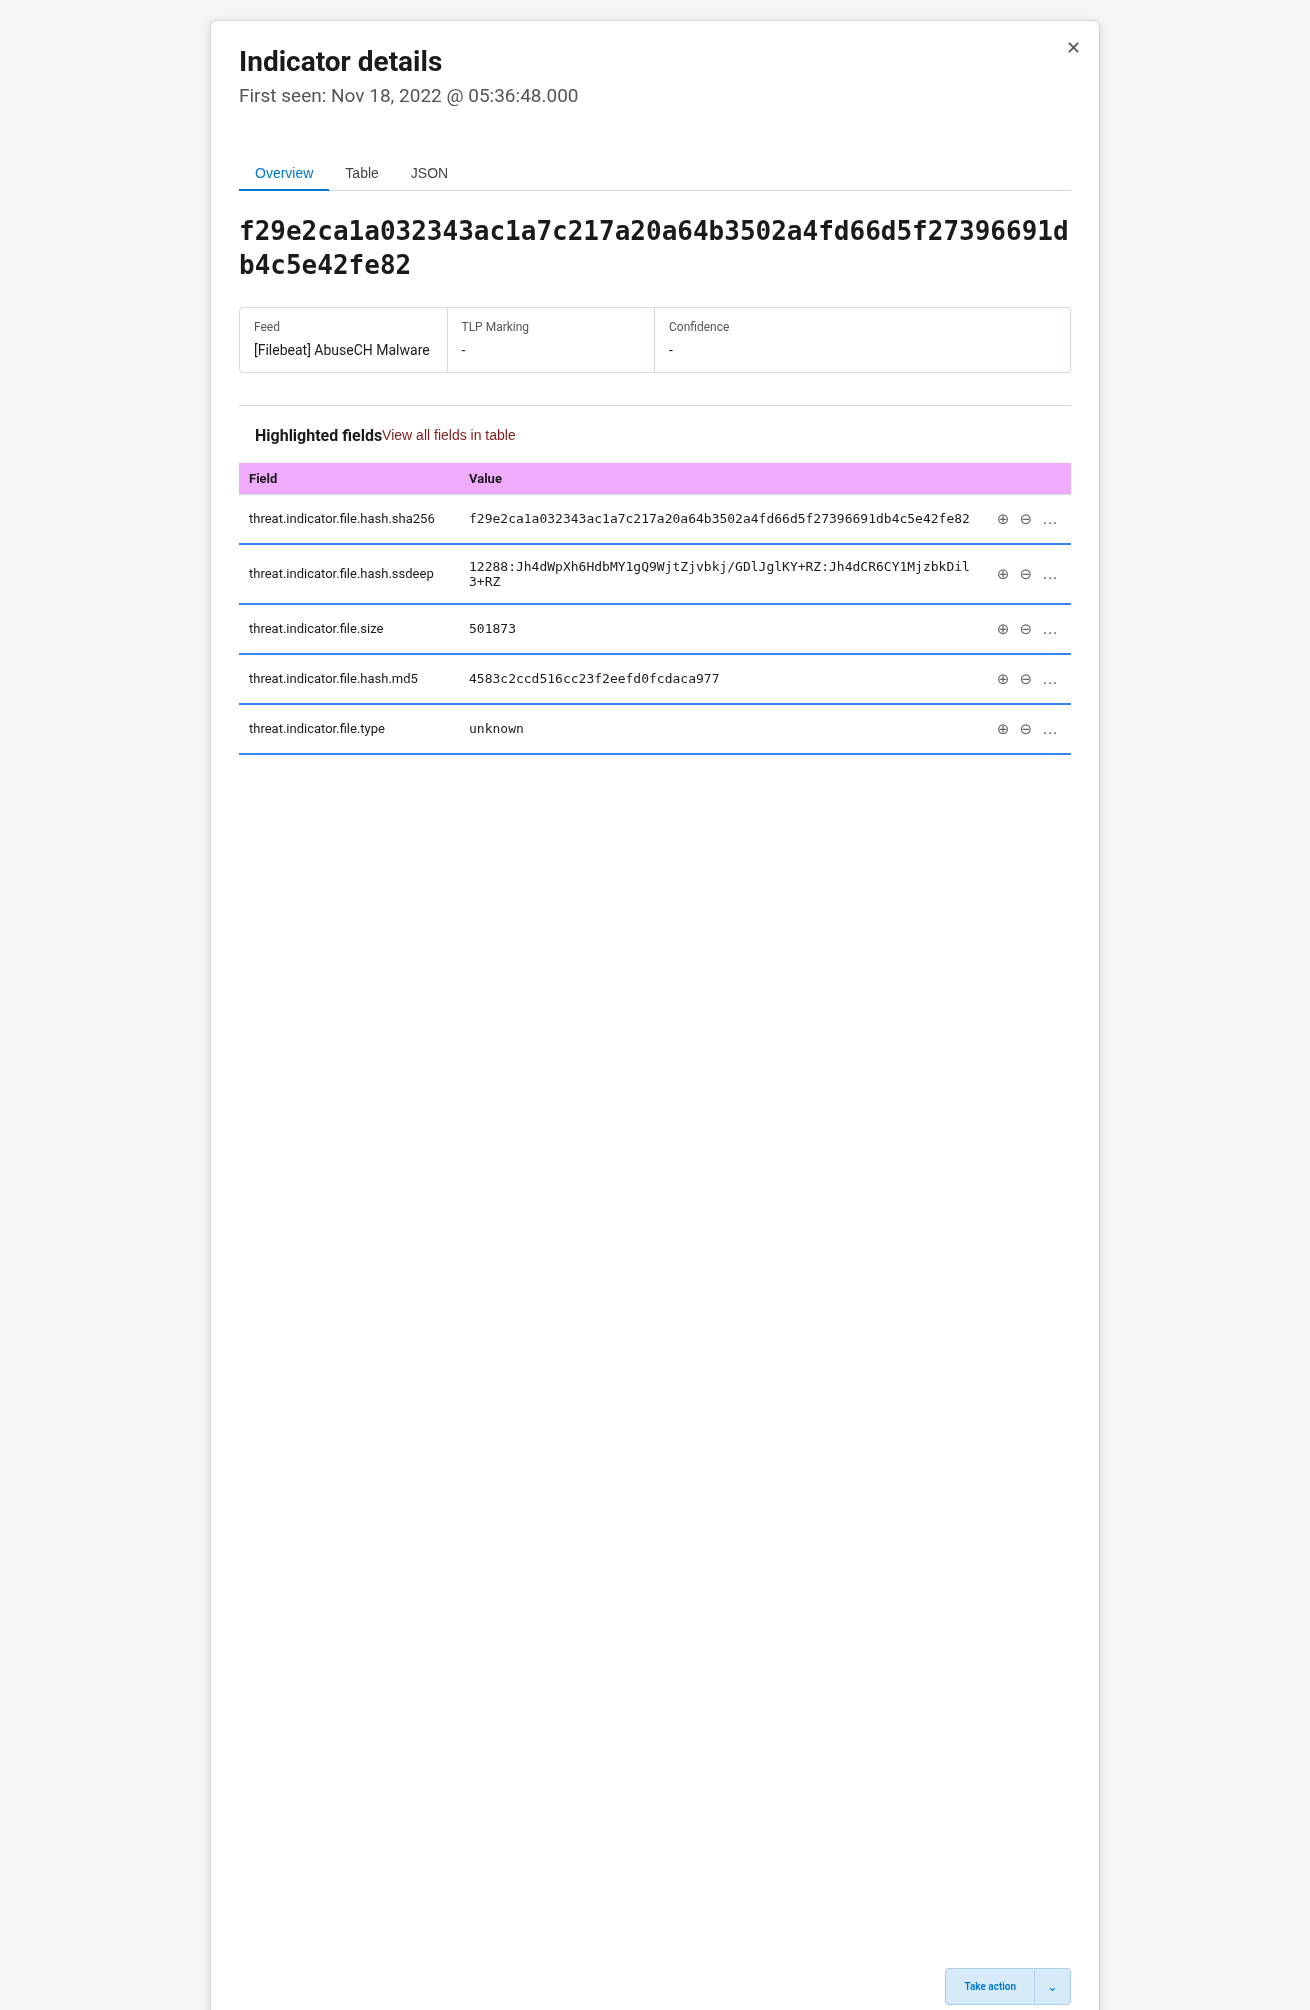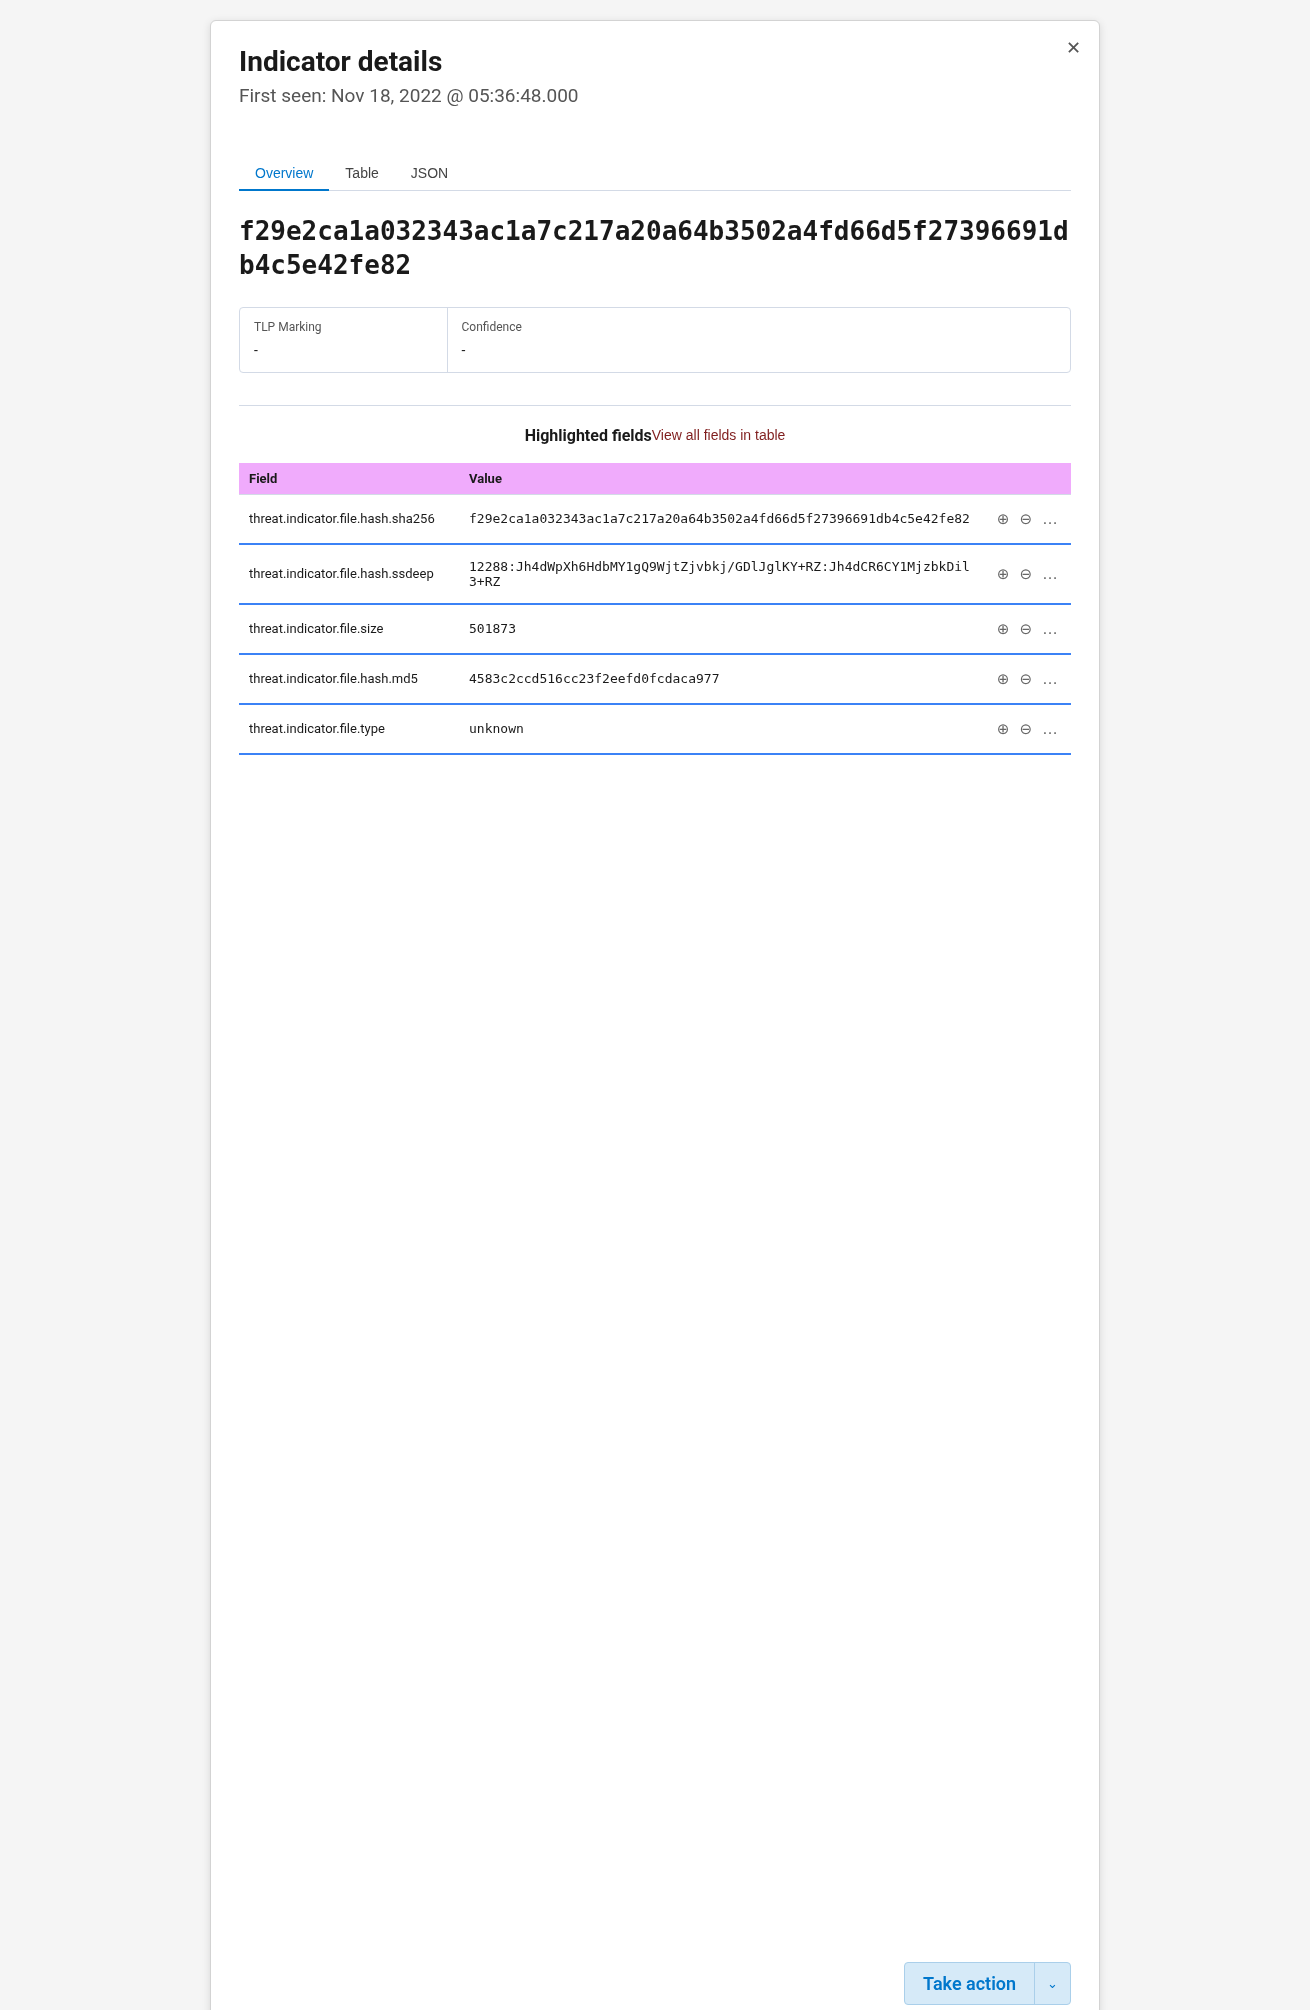--- a/index.html
+++ b/index.html
@@ -100,23 +100,24 @@
       color: #1a1a1a;
       font-weight: 400;
     }
     .section-divider {
       border: none;
       border-top: 1px solid #d3dae6;
       margin-bottom: 20px;
     }
     .highlighted-header {
       display: flex;
-      justify-content: center;
+      justify-content: flex-start;
       align-items: center;
       margin-bottom: 18px;
+      margin-left: 16px;
     }
     .highlighted-title {
       font-size: 16px;
       font-weight: 700;
       color: #1a1a1a;
     }
     .view-all-link {
       font-size: 14px;
       color: #7f1d1d;
       cursor: pointer;
@@ -187,21 +188,21 @@
       align-items: center;
       background: #d6eaf8;
       border: 1px solid #aacfea;
       border-radius: 4px;
       padding: 0;
       cursor: pointer;
       overflow: hidden;
     }
     .take-action-label {
       padding: 10px 18px;
-      font-size: 18px;
+      font-size: 10px;
       font-weight: 600;
       color: #0077cc;
       border-right: 1px solid #aacfea;
     }
     .take-action-chevron {
       padding: 10px 12px;
       font-size: 13px;
       color: #0077cc;
     }
     .mono { font-family: monospace; }
@@ -218,20 +219,24 @@
 
   <div class="tabs">
     <button class="tab active">Overview</button>
     <button class="tab">Table</button>
     <button class="tab">JSON</button>
   </div>
 
   <div class="hash-title mono">f29e2ca1a032343ac1a7c217a20a64b3502a4fd66d5f27396691db4c5e42fe82</div>
 
   <div class="info-grid">
+    <div class="info-cell">
+      <div class="info-label">Feed</div>
+      <div class="info-value">[Filebeat] AbuseCH Malware</div>
+    </div>
     <div class="info-cell">
       <div class="info-label">TLP Marking</div>
       <div class="info-value">-</div>
     </div>
     <div class="info-cell">
       <div class="info-label">Confidence</div>
       <div class="info-value">-</div>
     </div>
   </div>
 

